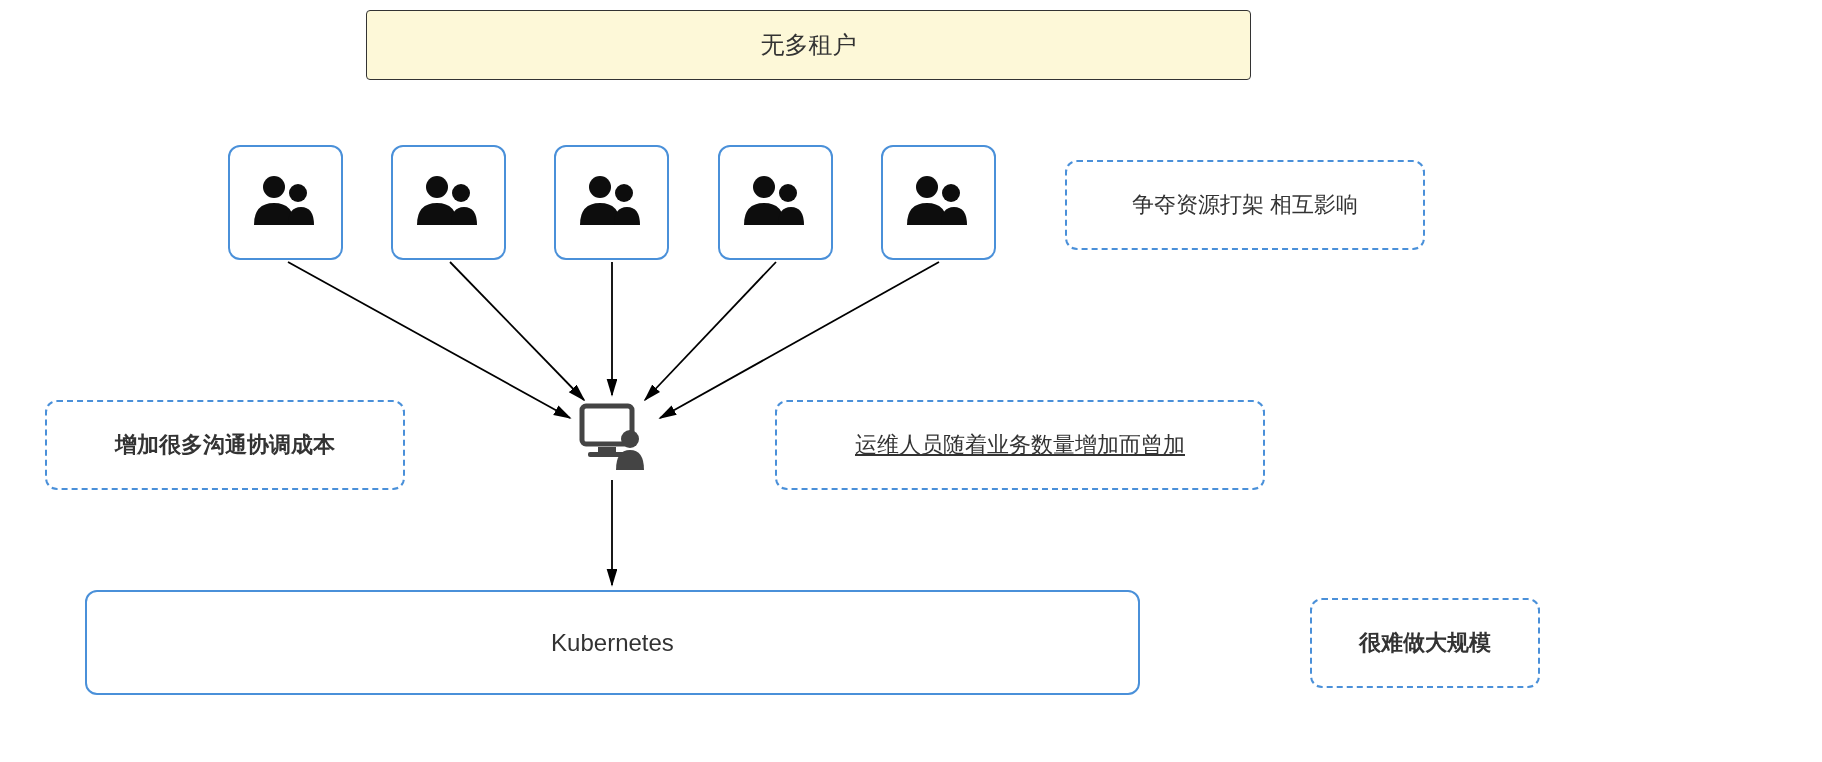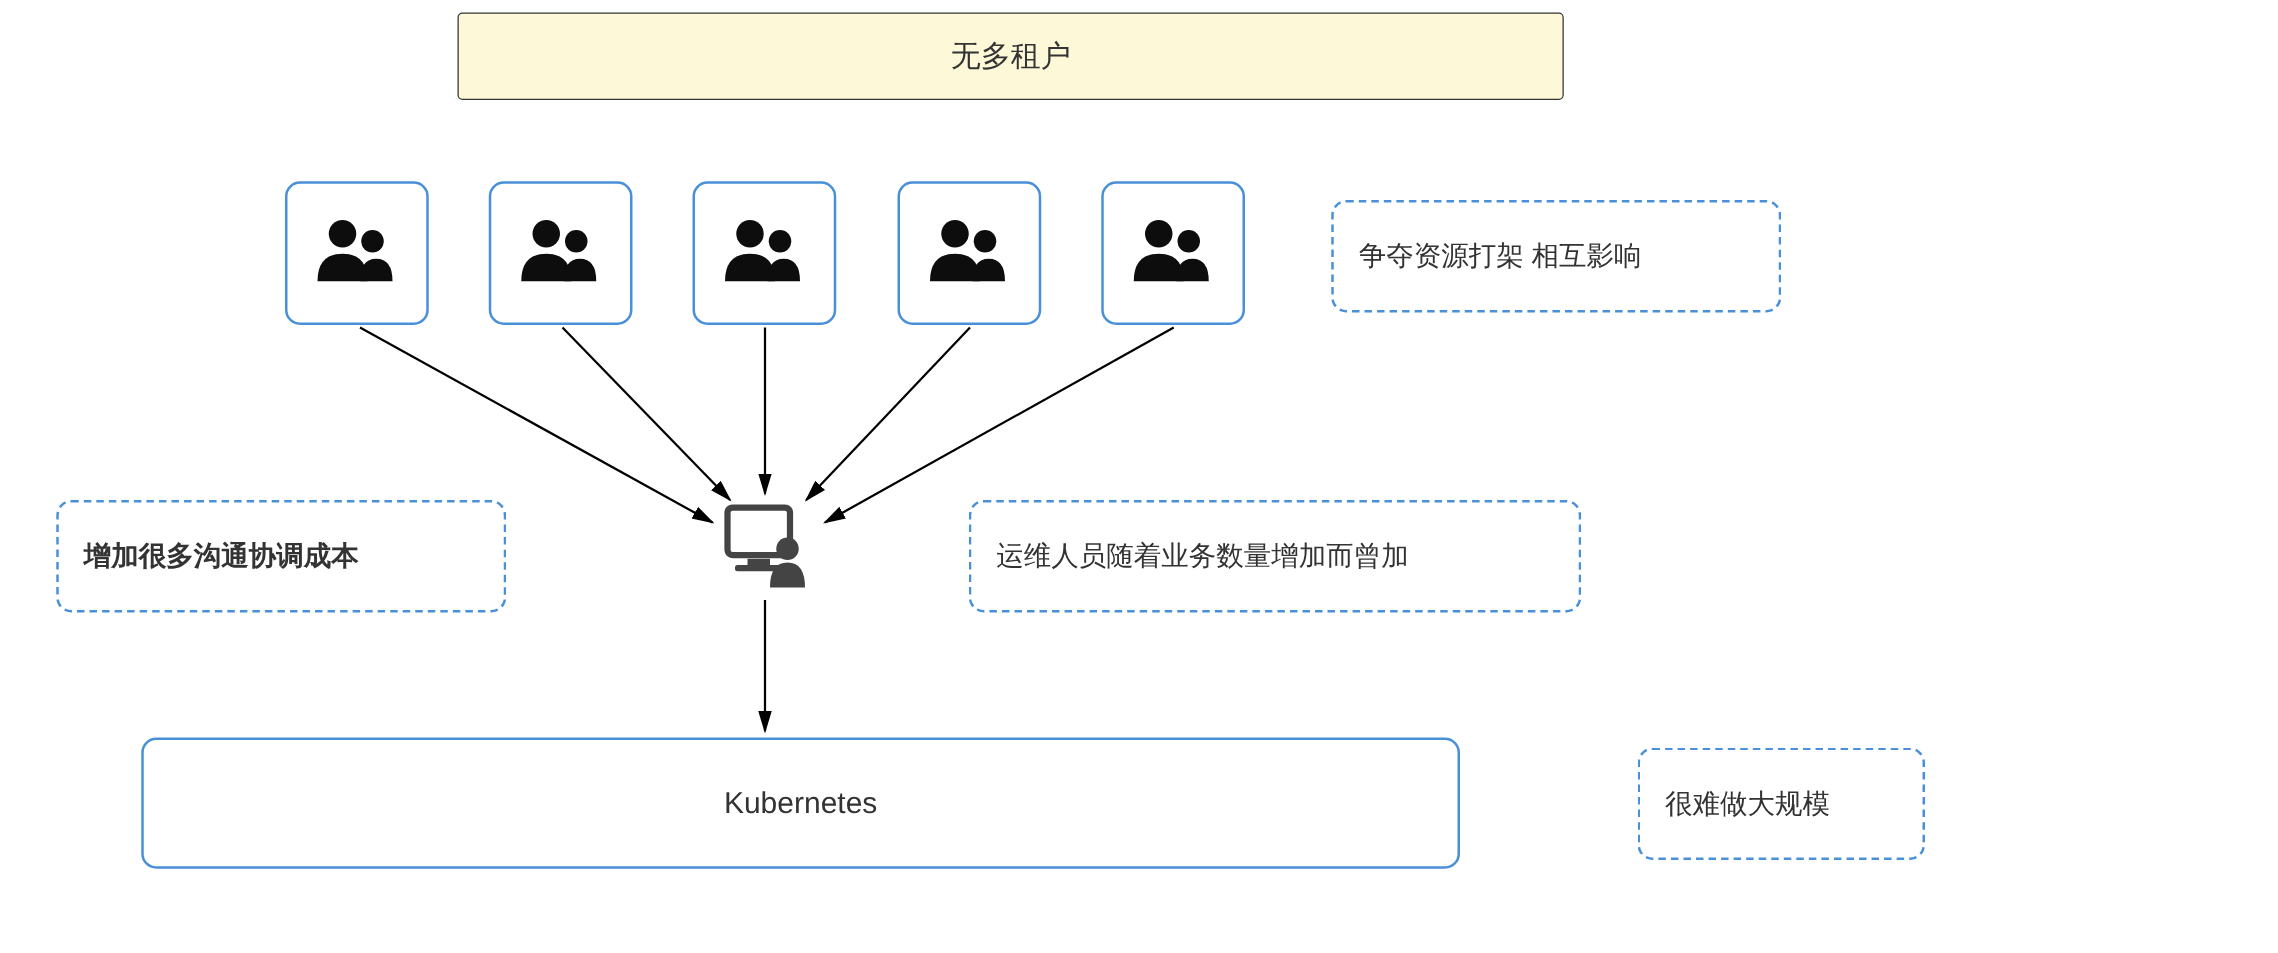--- a/index.html
+++ b/index.html
@@ -31,37 +31,36 @@
       align-items: center;
       justify-content: center;
     }
     .annotation-box {
       position: absolute;
       background: #fff;
       border: 2px dashed #4a90d9;
       border-radius: 12px;
       display: flex;
       align-items: center;
-      justify-content: flex-start;
+      justify-content: center;
       font-size: 22px;
       color: #333;
       padding: 0 20px;
       text-align: center;
     }
     .k8s-box {
       position: absolute;
       background: #fff;
       border: 2px solid #4a90d9;
       border-radius: 12px;
       display: flex;
       align-items: center;
       justify-content: center;
       font-size: 24px;
       color: #333;
-      margin-left: 28px;
     }
     .admin-icon {
       position: absolute;
       display: flex;
       align-items: center;
       justify-content: center;
     }
     svg.arrow { position: absolute; overflow: visible; }
   </style>
 </head>
@@ -125,29 +124,29 @@
 
     <circle cx="58" cy="39" r="9" fill="#444"></circle>
     <path d="M 44 70 Q 44 50 58 50 Q 72 50 72 70 Z" fill="#444"></path>
   </svg>
 </div>
 
 <div class="annotation-box" style="left:45px; top:400px; width:360px; height:90px;font-weight:bold;">
   <span>增加很多沟通协调成本</span>
 </div>
 
-<div class="annotation-box" style="left:775px; top:400px; width:490px; height:90px;">
+<div class="annotation-box" style="left:775px; top:400px; width:490px; height:90px;text-decoration:underline;">
   <span>运维人员随着业务数量增加而曾加</span>
 </div>
 
 <div class="k8s-box" style="left:85px; top:590px; width:1055px; height:105px;">
   <span>Kubernetes</span>
 </div>
 
-<div class="annotation-box" style="left:1310px; top:598px; width:230px; height:90px;">
+<div class="annotation-box" style="left:1310px; top:598px; width:230px; height:90px;font-weight:bold;">
   <span>很难做大规模</span>
 </div>
 
 <svg class="arrow" style="left:0; top:0;" width="1822" height="762">
   <defs>
     <marker id="ah" markerWidth="10" markerHeight="10" refX="9" refY="3" orient="auto">
       <path d="M0,0 L0,6 L10,3 z" fill="#000"></path>
     </marker>
   </defs>
   <line x1="288" y1="262" x2="570" y2="418" stroke="#000" stroke-width="1.8" marker-end="url(#ah)"></line>

